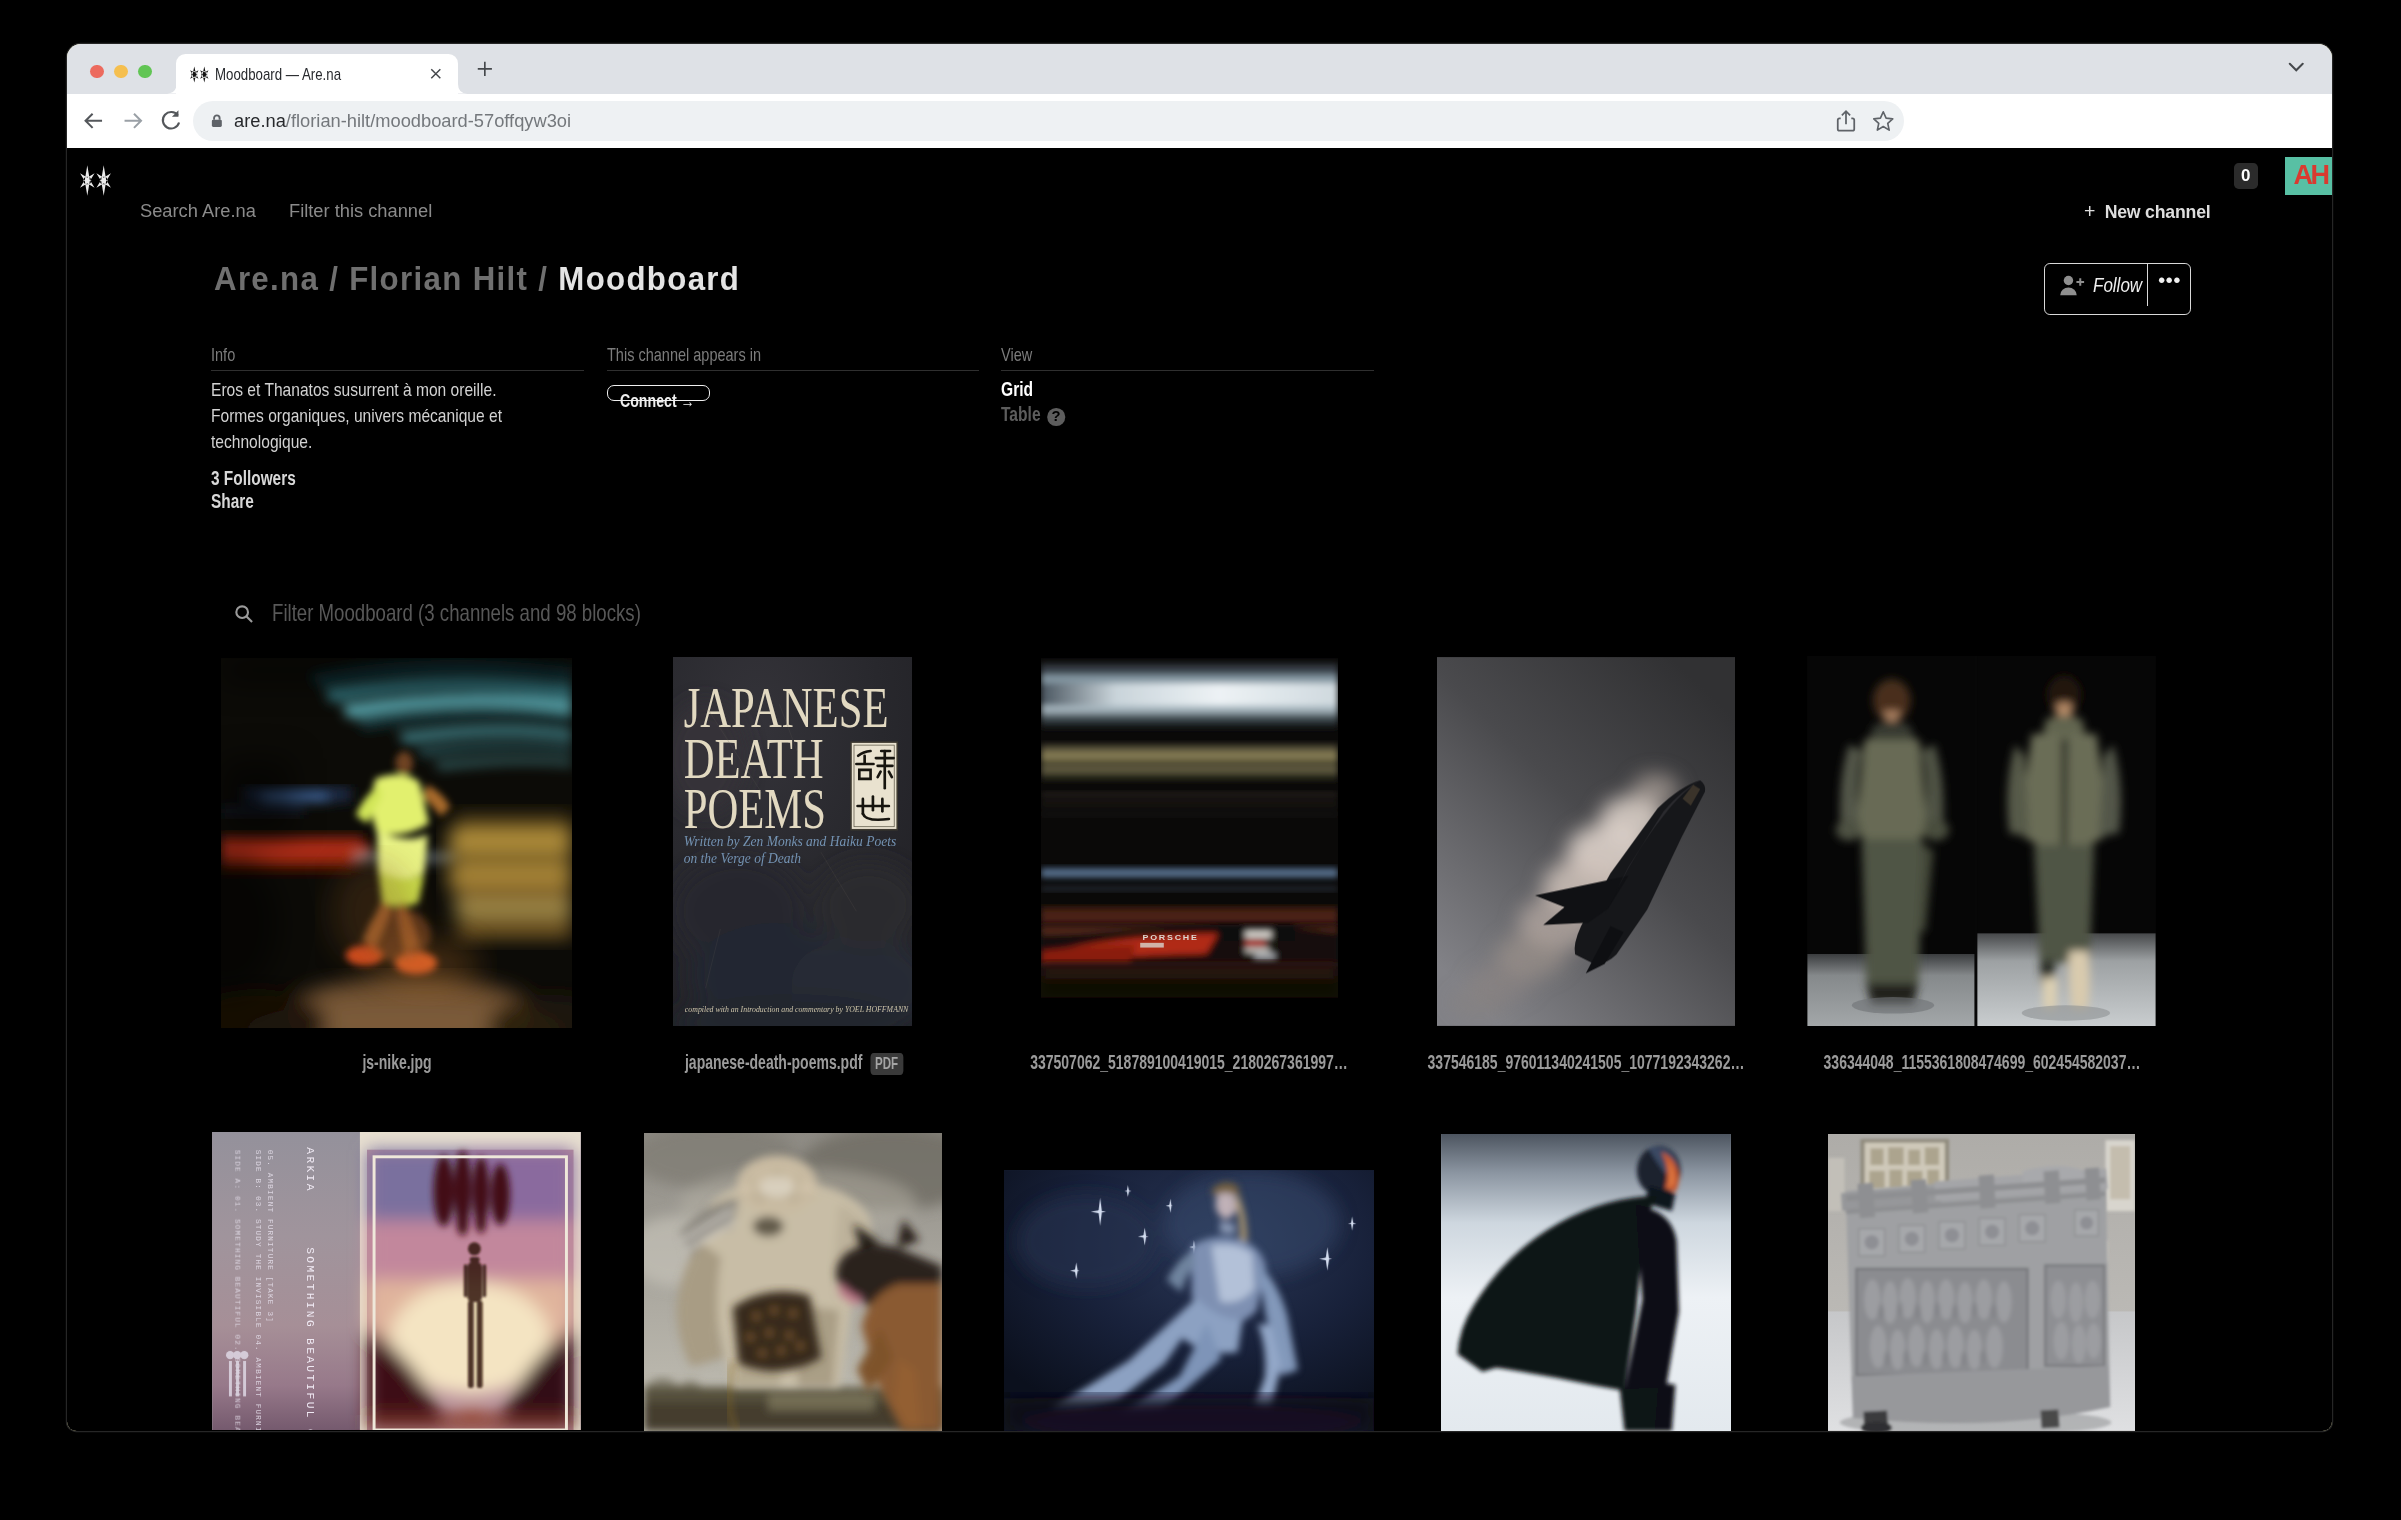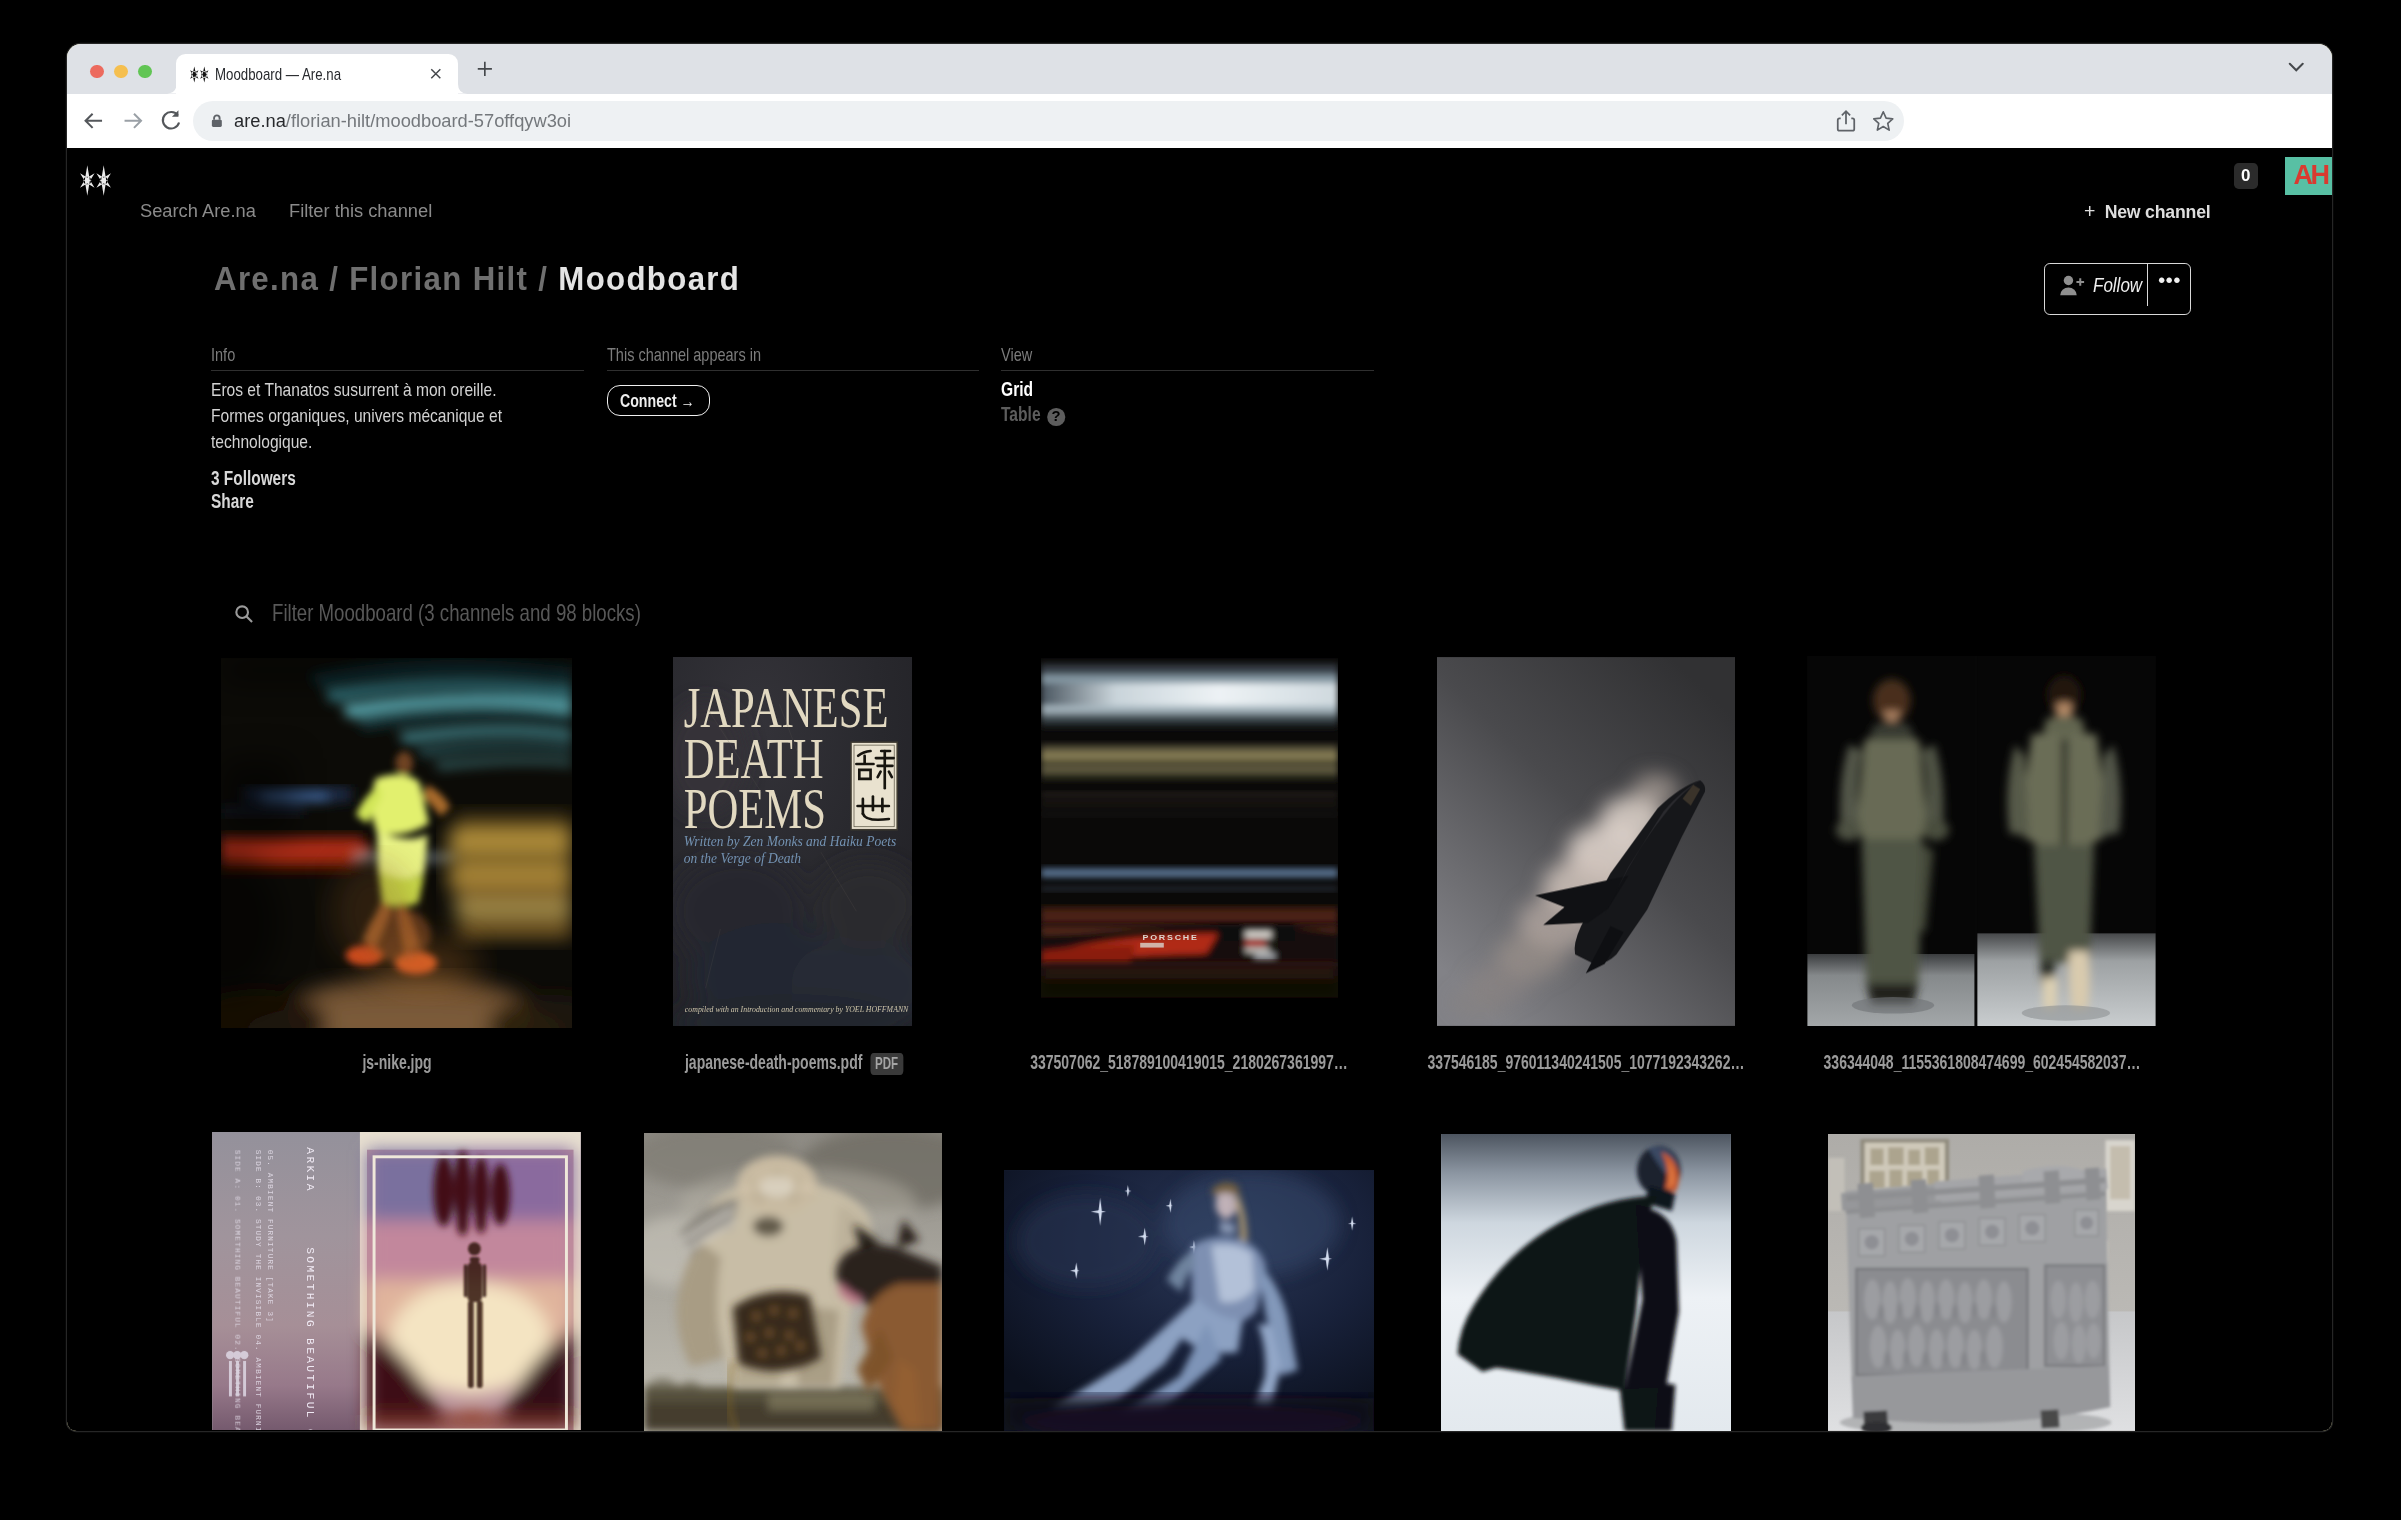--- a/index.html
+++ b/index.html
@@ -104,21 +104,21 @@
 
     <div class="colhead" style="left:144px; top:197px;">Info</div>
     <div class="colrule" style="left:144px; top:222px; width:373px;"></div>
     <div class="colhead" style="left:540px; top:197px;">This channel appears in</div>
     <div class="colrule" style="left:540px; top:222px; width:372px;"></div>
     <div class="colhead" style="left:934px; top:197px;">View</div>
     <div class="colrule" style="left:934px; top:222px; width:373px;"></div>
     <div class="abs cx" style="left:144px; top:229px; font-size:19px; color:#d2d2d2; line-height:26px; transform:scaleX(0.82);">Eros et Thanatos susurrent à mon oreille.<br>Formes organiques, univers mécanique et<br>technologique.</div>
     <div class="abs cx" style="left:144px; top:319px; font-size:19.5px; font-weight:bold; color:#d8d8d8; transform:scaleX(0.79);">3 Followers</div>
     <div class="abs cx" style="left:144px; top:342px; font-size:19.5px; font-weight:bold; color:#d8d8d8; transform:scaleX(0.79);">Share</div>
-    <div class="abs" style="left:540px; top:237px; width:103px; height:31px; border:1.2px solid #efefef; border-radius:13px;text-align:right;">
+    <div class="abs" style="left:540px; top:237px; width:103px; height:16px; border:1.2px solid #efefef; border-radius:7px;text-align:right;">
         <div class="cx" style="position:absolute; left:11.8px; top:4.7px; font-size:17.7px; font-weight:bold; color:#efefef; white-space:nowrap; transform:scaleX(0.8);">Connect →</div>
       </div>
     <div class="abs cx" style="left:934px; top:230px; font-size:19.5px; font-weight:bold; color:#fff; transform:scaleX(0.8);">Grid</div>
     <div class="abs cx" style="left:934px; top:255px; font-size:19.5px; font-weight:bold; color:#5d5d5d; transform:scaleX(0.8);">Table&nbsp; <span style="display:inline-block; width:17.7px; height:17.7px; border-radius:50%; background:#5d5d5d; color:#000; font-size:14.8px; line-height:17.7px; text-align:center; font-weight:bold; transform:scaleX(1.25);">?</span></div>
 
     <svg style="position:absolute; left:167px; top:456px;" width="21" height="21" viewBox="0 0 36 36">
         <circle cx="14" cy="14" r="10" stroke="#9a9a9a" stroke-width="3.6" fill="none"></circle>
         <path d="M21.5 21.5 L31 31" stroke="#9a9a9a" stroke-width="3.6"></path>
       </svg>
     <div class="abs cx" style="left:205px; top:452px; font-size:23.6px; color:#585858; transform:scaleX(0.79);">Filter Moodboard (3 channels and 98 blocks)</div>

